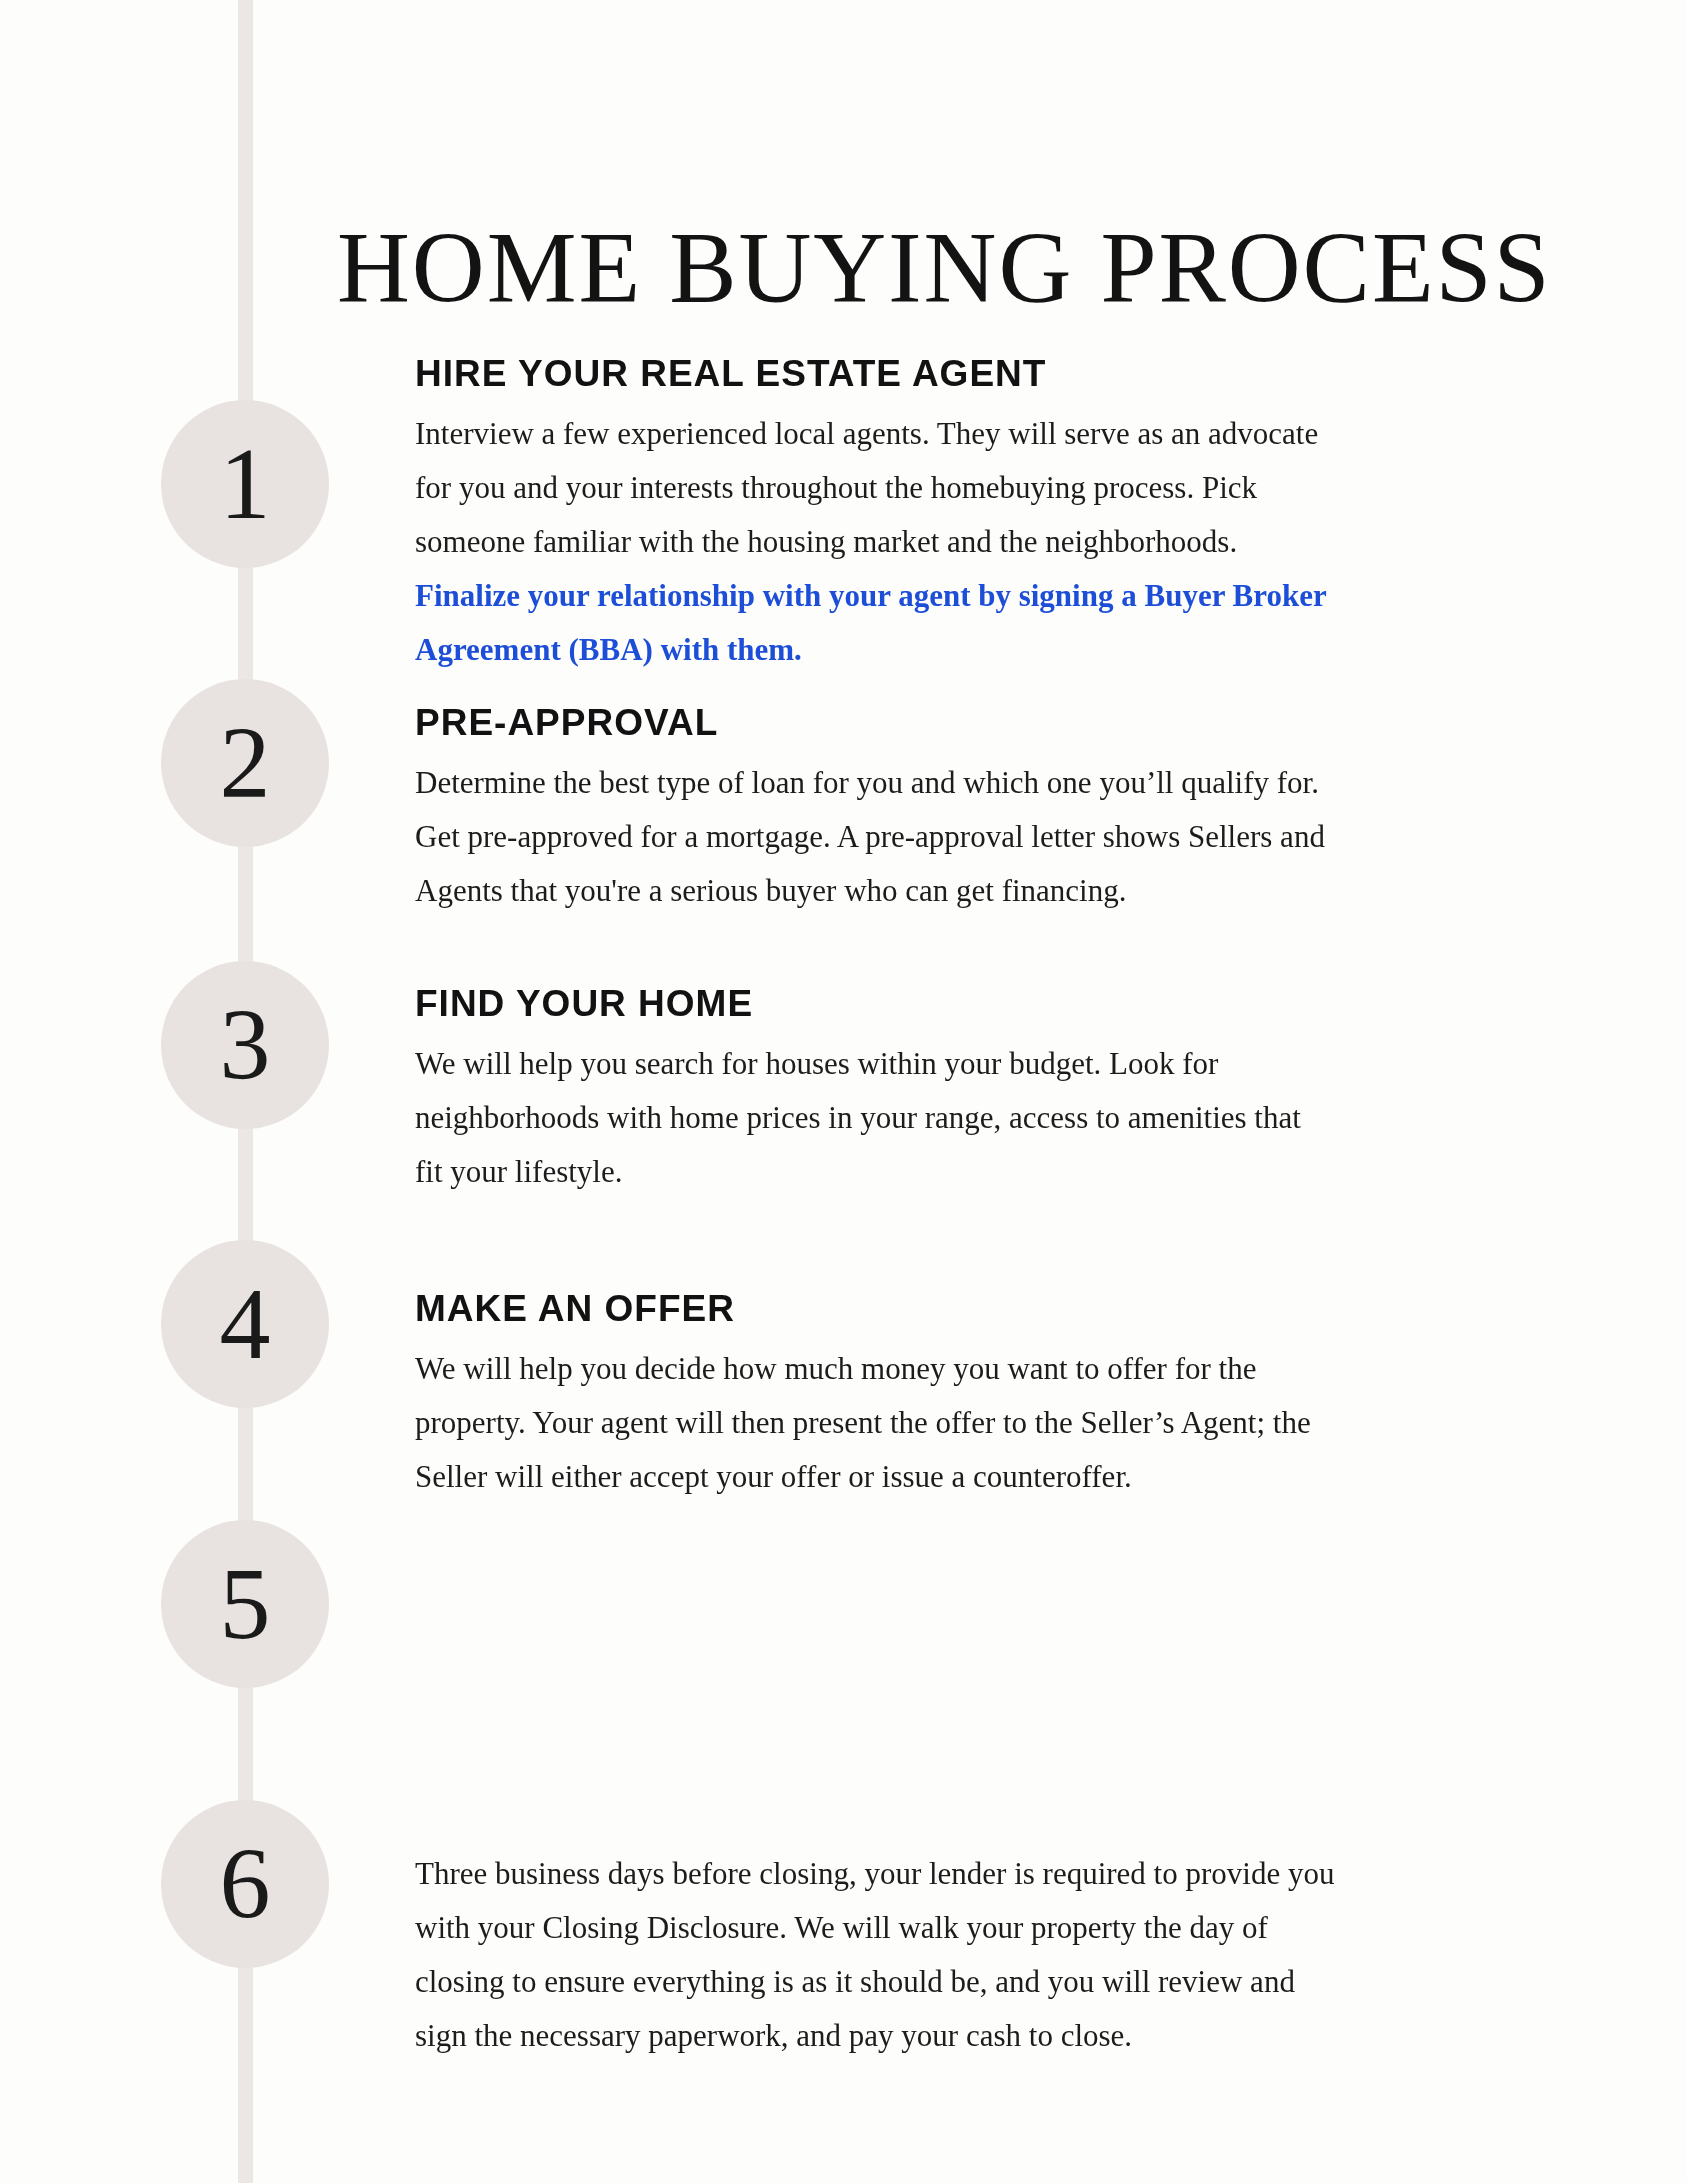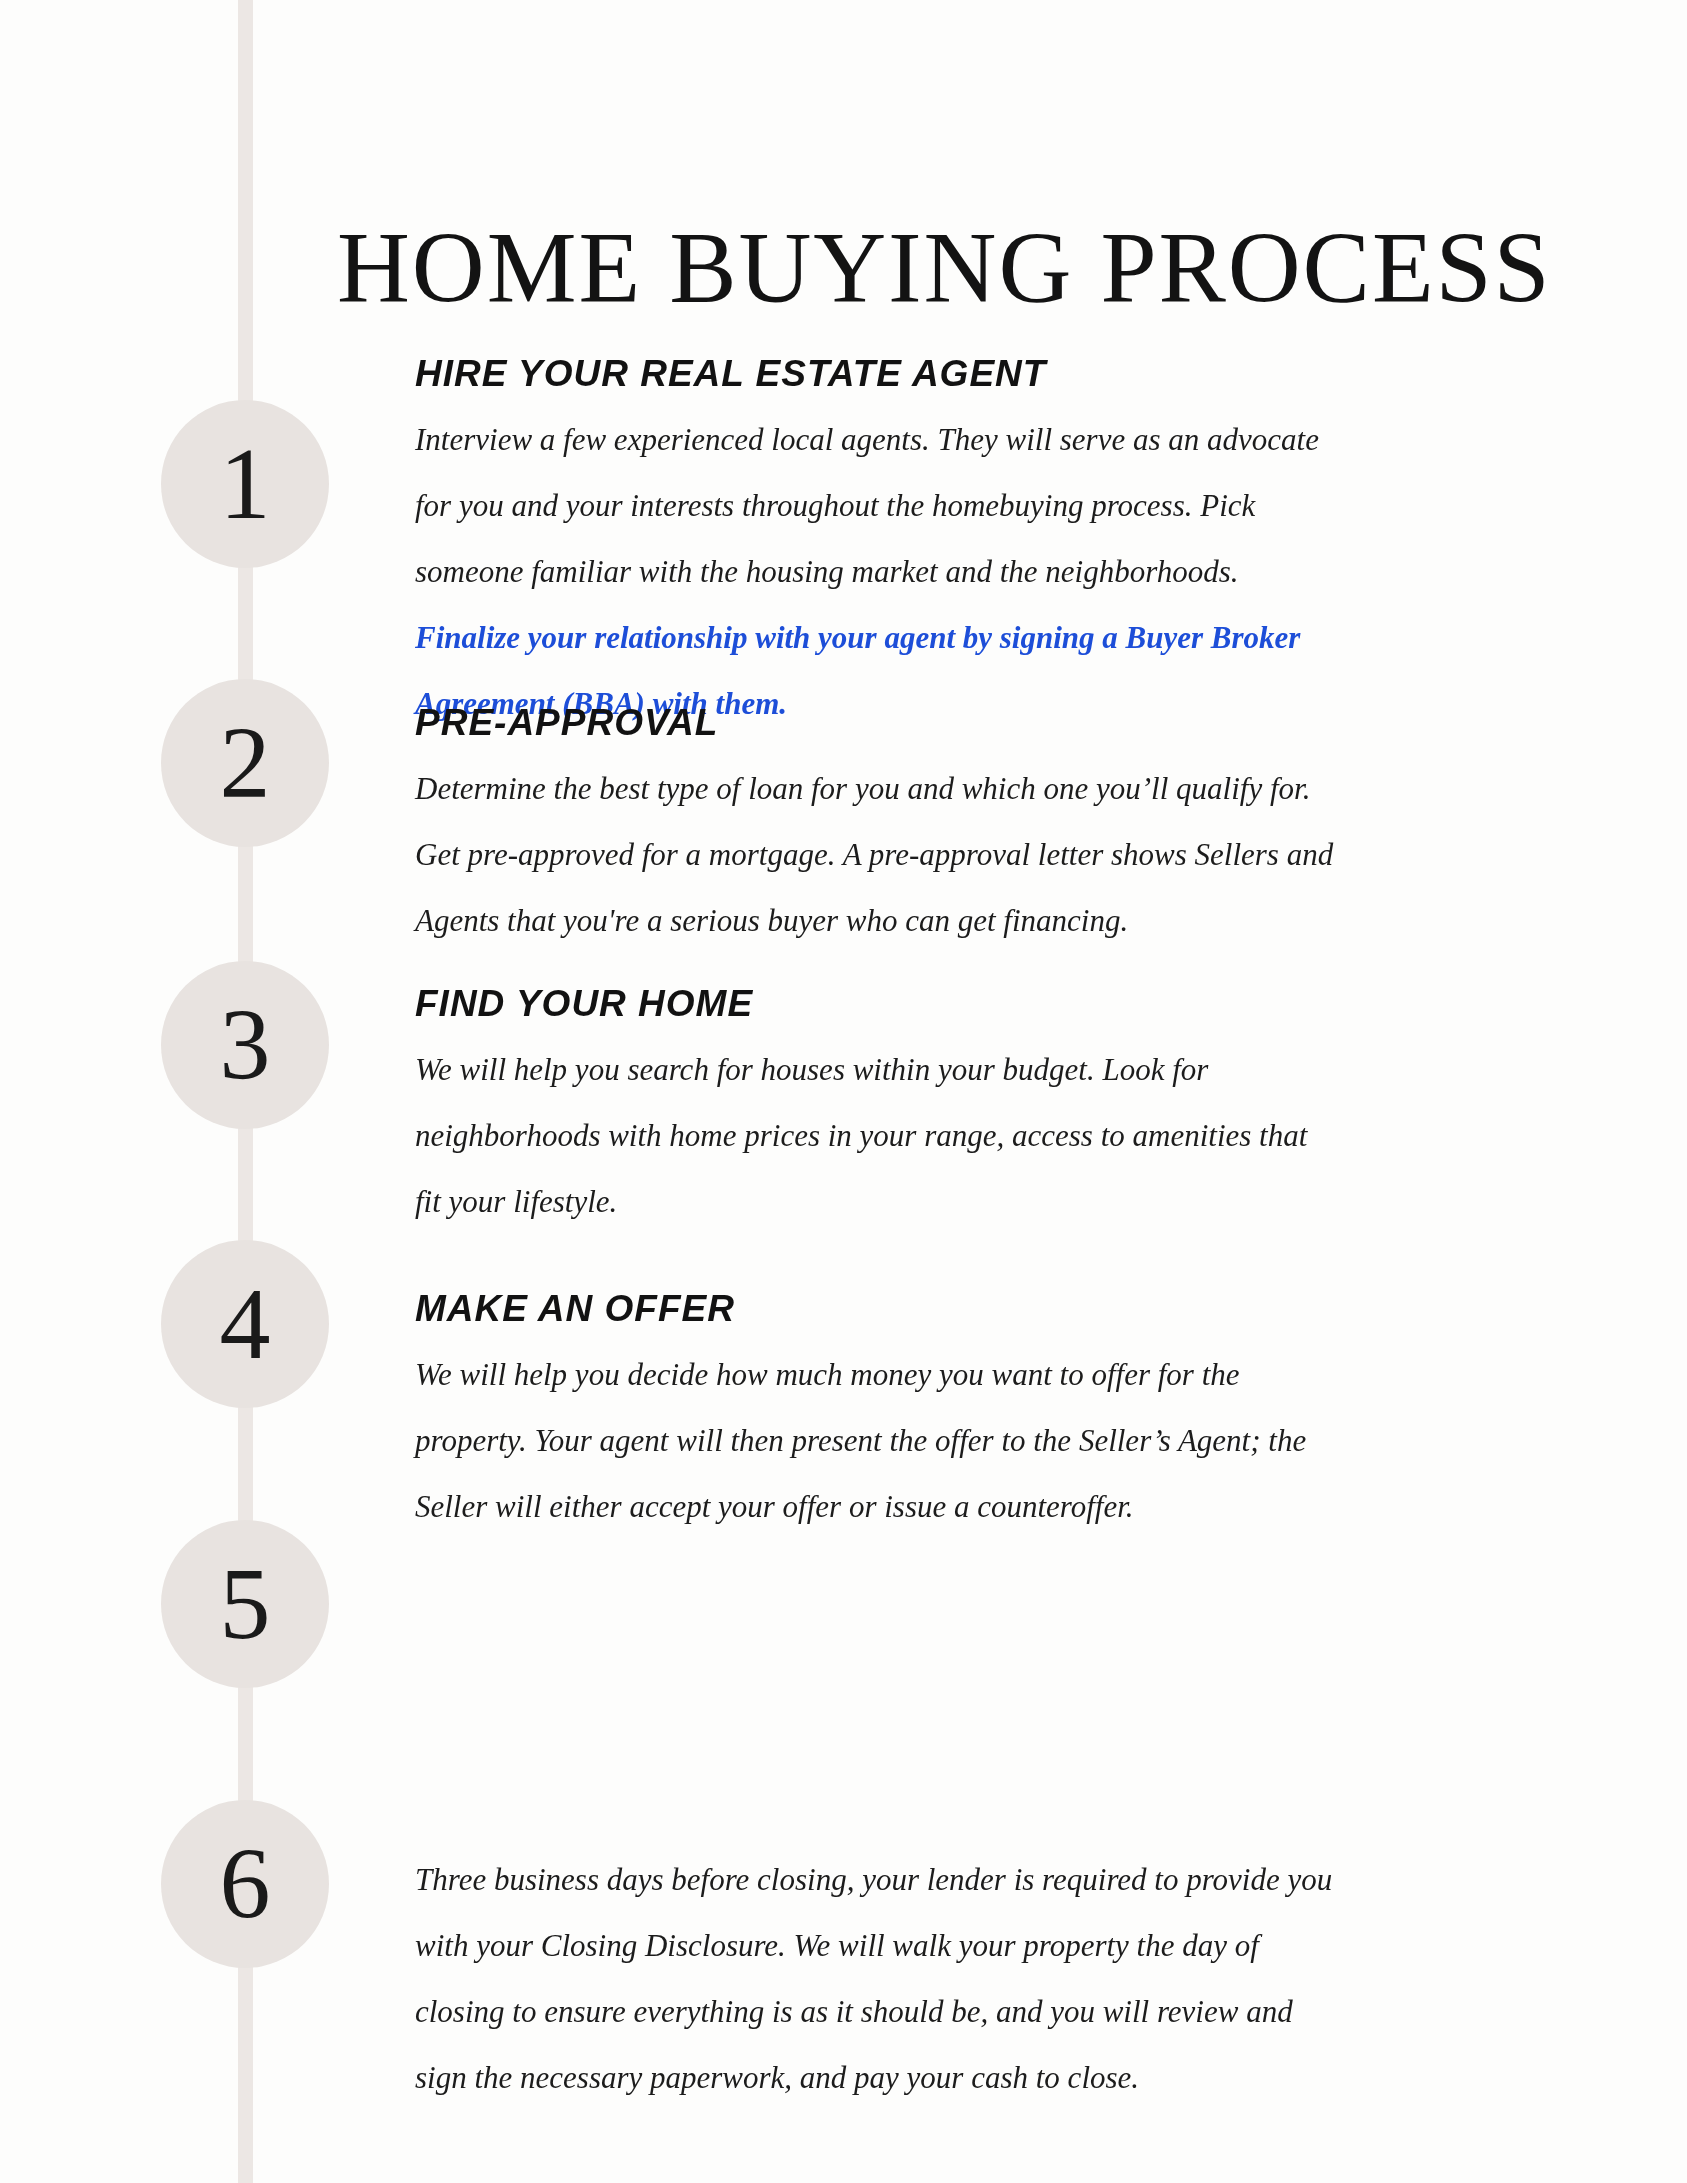--- a/index.html
+++ b/index.html
@@ -51,36 +51,35 @@
   .step-number {
     font-family: "Liberation Serif", "DejaVu Serif", serif;
     font-size: 102px;
     line-height: 1;
     color: #1a1a1a;
   }
   .step-text {
     position: absolute;
     left: 415px;
     width: 1048px;
-    font-style: italic;
   }
   .step-heading {
     margin: 0 0 14.6px 0;
     font-family: "Liberation Sans", "DejaVu Sans", sans-serif;
     font-weight: 700;
     font-size: 37px;
     line-height: 37px;
     letter-spacing: 1px;
     color: #121212;
   }
   .step-body {
     margin: 0;
     font-family: "Liberation Serif", "DejaVu Serif", serif;
     font-size: 31px;
-    line-height: 66px;
+    line-height: 54px;
     color: #1c1c1c;
     white-space: pre-line;
   }
   .step-body .bold-tail {
     display: block;
     font-weight: 700;
     color: #1d4ed8;
   }
   
   #circle-1 { top: 400px; }

